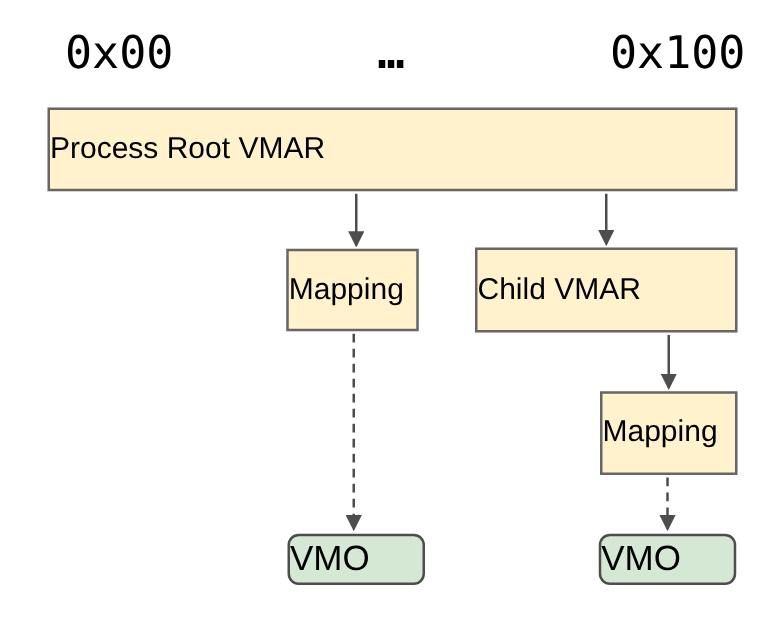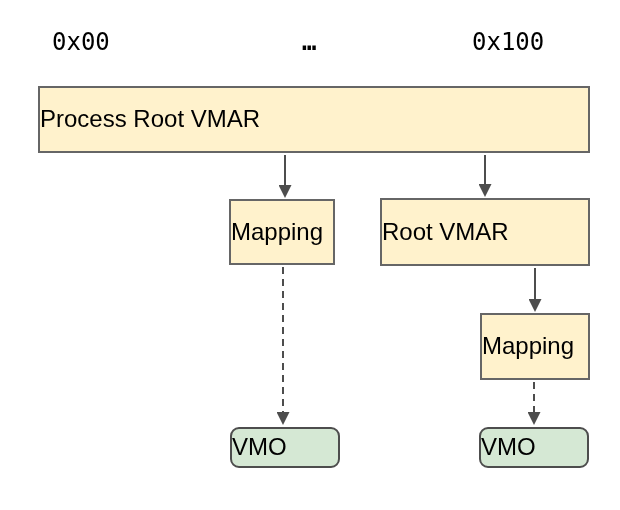--- a/index.html
+++ b/index.html
@@ -10,21 +10,21 @@
     height: 510px;
     background: var(--background, #FFFFFF);
     font-family: "Liberation Sans", sans-serif;
     color: var(--text, #000000);
     overflow: hidden;
   }
   .addr {
     position: absolute;
     top: 29px;
     font-family: "DejaVu Sans Mono", monospace;
-    font-size: 24px;
+    font-size: 36px;
     line-height: 27px;
     white-space: pre;
     color: var(--text, #000000);
   }
   .addr.ellipsis { font-weight: bold; }
   .node {
     position: absolute;
     display: flex;
     align-items: center;
     justify-content: flex-start;
@@ -33,21 +33,21 @@
     line-height: 1.1;
   }
   .vmar {
     background: var(--vmar-fill, #FFF2CC);
     border: 2px solid var(--vmar-border, #666666);
   }
   .vmo {
     background: var(--vmo-fill, #D5E8D4);
     border: 2px solid var(--vmo-border, #4D4D4D);
     border-radius: 9px;
-    font-size: 24px;
+    font-size: 28px;
   }
   svg.arrows {
     position: absolute;
     left: 0; top: 0;
     width: 620px; height: 510px;
     pointer-events: none;
   }
   .arrow {
     stroke: var(--arrow, #4D4D4D);
     stroke-width: 2;
@@ -56,32 +56,32 @@
   .arrow.dashed { stroke-dasharray: 7 5; }
   .ah-fill { fill: var(--arrow, #4D4D4D); }
 </style>
 </head>
 <body>
 
 <div class="canvas" style="--vmar-fill: #FFF2CC; --vmar-border: #666666; --vmo-fill: #D5E8D4; --vmo-border: #4D4D4D; --arrow: #4D4D4D; --text: #000000; --background: #FFFFFF;">
 
   <span class="addr" style="left:52px">0x00</span>
   <span class="addr ellipsis" style="left:302px">…</span>
-  <span class="addr" style="left:472px">0x100</span>
+  <span class="addr" style="left:488px">0x100</span>
 
   <div class="node vmar" style="left:38px; top:86px; width:552px; height:67px;">
     <span>Process Root VMAR</span>
   </div>
 
   <div class="node vmar" style="left:229px; top:199px; width:106px; height:66px;">
     <span>Mapping</span>
   </div>
 
   <div class="node vmar" style="left:380px; top:198px; width:210px; height:68px;">
-    <span>Root VMAR</span>
+    <span>Child VMAR</span>
   </div>
 
   <div class="node vmar" style="left:480px; top:313px; width:110px; height:67px;">
     <span>Mapping</span>
   </div>
 
   <div class="node vmo" style="left:230px; top:427px; width:110px; height:41px;">
     <span>VMO</span>
   </div>
 

